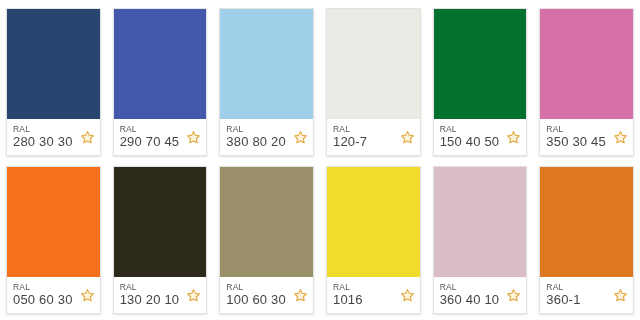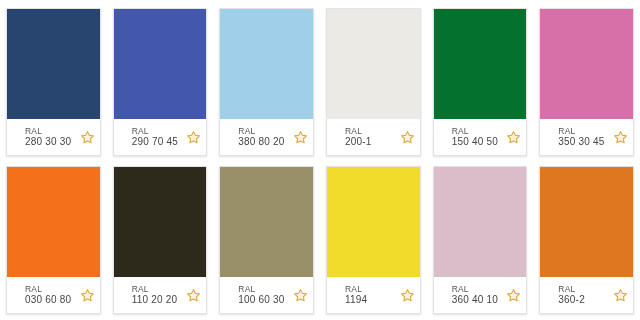--- a/index.html
+++ b/index.html
@@ -53,32 +53,31 @@
     padding: 0 5px 0 6px;
     box-sizing: border-box;
   }
 
   .swatch-text {
     display: flex;
     flex-direction: column;
     justify-content: center;
     line-height: 1.22;
     min-width: 0;
-    margin-left: 12px;
   }
 
   .swatch-brand {
     font-size: 8.5px;
     color: #555555;
     letter-spacing: 0.2px;
     white-space: nowrap;
   }
 
   .swatch-code {
-    font-size: 10px;
+    font-size: 13px;
     color: #444444;
     letter-spacing: 0.2px;
     white-space: nowrap;
   }
 
   .favorite-star {
     flex: 0 0 auto;
     width: 15px;
     height: 15px;
     display: block;
@@ -123,21 +122,21 @@
         <svg class="favorite-star" viewBox="0 0 24 24">
           <path d="M12 2.6l2.9 5.9 6.5 0.95-4.7 4.58 1.11 6.47L12 17.44 6.19 20.5l1.11-6.47-4.7-4.58 6.5-0.95z" fill="#fdf3dc" stroke="#e0a83c" stroke-width="1.8" stroke-linejoin="round"></path>
         </svg>
       </div>
     </div>
     <div class="swatch-card">
       <div class="swatch-color" style="background: rgb(236, 234, 228);"></div>
       <div class="swatch-footer">
         <div class="swatch-text">
           <span class="swatch-brand">RAL</span>
-          <span class="swatch-code">200-1</span>
+          <span class="swatch-code">120-7</span>
         </div>
         <svg class="favorite-star" viewBox="0 0 24 24">
           <path d="M12 2.6l2.9 5.9 6.5 0.95-4.7 4.58 1.11 6.47L12 17.44 6.19 20.5l1.11-6.47-4.7-4.58 6.5-0.95z" fill="#fdf3dc" stroke="#e0a83c" stroke-width="1.8" stroke-linejoin="round"></path>
         </svg>
       </div>
     </div>
     <div class="swatch-card">
       <div class="swatch-color" style="background: rgb(4, 114, 46);"></div>
       <div class="swatch-footer">
         <div class="swatch-text">
@@ -159,33 +158,33 @@
         <svg class="favorite-star" viewBox="0 0 24 24">
           <path d="M12 2.6l2.9 5.9 6.5 0.95-4.7 4.58 1.11 6.47L12 17.44 6.19 20.5l1.11-6.47-4.7-4.58 6.5-0.95z" fill="#fdf3dc" stroke="#e0a83c" stroke-width="1.8" stroke-linejoin="round"></path>
         </svg>
       </div>
     </div>
     <div class="swatch-card">
       <div class="swatch-color" style="background: rgb(244, 112, 26);"></div>
       <div class="swatch-footer">
         <div class="swatch-text">
           <span class="swatch-brand">RAL</span>
-          <span class="swatch-code">030 60 80</span>
+          <span class="swatch-code">050 60 30</span>
         </div>
         <svg class="favorite-star" viewBox="0 0 24 24">
           <path d="M12 2.6l2.9 5.9 6.5 0.95-4.7 4.58 1.11 6.47L12 17.44 6.19 20.5l1.11-6.47-4.7-4.58 6.5-0.95z" fill="#fdf3dc" stroke="#e0a83c" stroke-width="1.8" stroke-linejoin="round"></path>
         </svg>
       </div>
     </div>
     <div class="swatch-card">
       <div class="swatch-color" style="background: rgb(45, 42, 27);"></div>
       <div class="swatch-footer">
         <div class="swatch-text">
           <span class="swatch-brand">RAL</span>
-          <span class="swatch-code">110 20 20</span>
+          <span class="swatch-code">130 20 10</span>
         </div>
         <svg class="favorite-star" viewBox="0 0 24 24">
           <path d="M12 2.6l2.9 5.9 6.5 0.95-4.7 4.58 1.11 6.47L12 17.44 6.19 20.5l1.11-6.47-4.7-4.58 6.5-0.95z" fill="#fdf3dc" stroke="#e0a83c" stroke-width="1.8" stroke-linejoin="round"></path>
         </svg>
       </div>
     </div>
     <div class="swatch-card">
       <div class="swatch-color" style="background: rgb(153, 144, 106);"></div>
       <div class="swatch-footer">
         <div class="swatch-text">
@@ -195,21 +194,21 @@
         <svg class="favorite-star" viewBox="0 0 24 24">
           <path d="M12 2.6l2.9 5.9 6.5 0.95-4.7 4.58 1.11 6.47L12 17.44 6.19 20.5l1.11-6.47-4.7-4.58 6.5-0.95z" fill="#fdf3dc" stroke="#e0a83c" stroke-width="1.8" stroke-linejoin="round"></path>
         </svg>
       </div>
     </div>
     <div class="swatch-card">
       <div class="swatch-color" style="background: rgb(242, 220, 43);"></div>
       <div class="swatch-footer">
         <div class="swatch-text">
           <span class="swatch-brand">RAL</span>
-          <span class="swatch-code">1194</span>
+          <span class="swatch-code">1016</span>
         </div>
         <svg class="favorite-star" viewBox="0 0 24 24">
           <path d="M12 2.6l2.9 5.9 6.5 0.95-4.7 4.58 1.11 6.47L12 17.44 6.19 20.5l1.11-6.47-4.7-4.58 6.5-0.95z" fill="#fdf3dc" stroke="#e0a83c" stroke-width="1.8" stroke-linejoin="round"></path>
         </svg>
       </div>
     </div>
     <div class="swatch-card">
       <div class="swatch-color" style="background: rgb(217, 189, 200);"></div>
       <div class="swatch-footer">
         <div class="swatch-text">
@@ -219,20 +218,20 @@
         <svg class="favorite-star" viewBox="0 0 24 24">
           <path d="M12 2.6l2.9 5.9 6.5 0.95-4.7 4.58 1.11 6.47L12 17.44 6.19 20.5l1.11-6.47-4.7-4.58 6.5-0.95z" fill="#fdf3dc" stroke="#e0a83c" stroke-width="1.8" stroke-linejoin="round"></path>
         </svg>
       </div>
     </div>
     <div class="swatch-card">
       <div class="swatch-color" style="background: rgb(221, 119, 32);"></div>
       <div class="swatch-footer">
         <div class="swatch-text">
           <span class="swatch-brand">RAL</span>
-          <span class="swatch-code">360-2</span>
+          <span class="swatch-code">360-1</span>
         </div>
         <svg class="favorite-star" viewBox="0 0 24 24">
           <path d="M12 2.6l2.9 5.9 6.5 0.95-4.7 4.58 1.11 6.47L12 17.44 6.19 20.5l1.11-6.47-4.7-4.58 6.5-0.95z" fill="#fdf3dc" stroke="#e0a83c" stroke-width="1.8" stroke-linejoin="round"></path>
         </svg>
       </div>
     </div>
   </div>
 
 </body></html>

